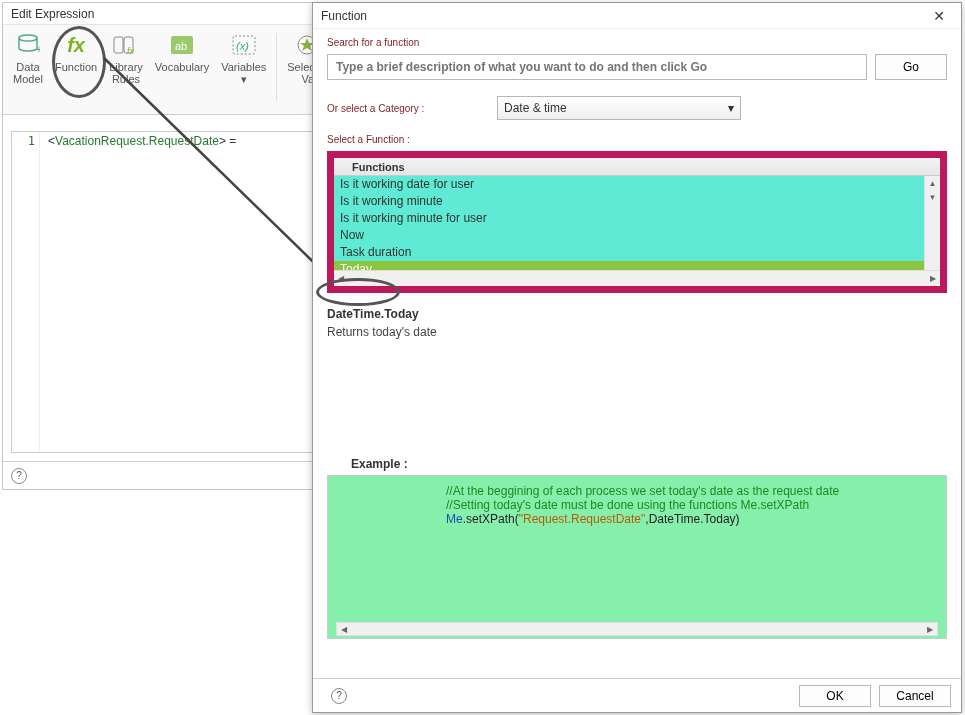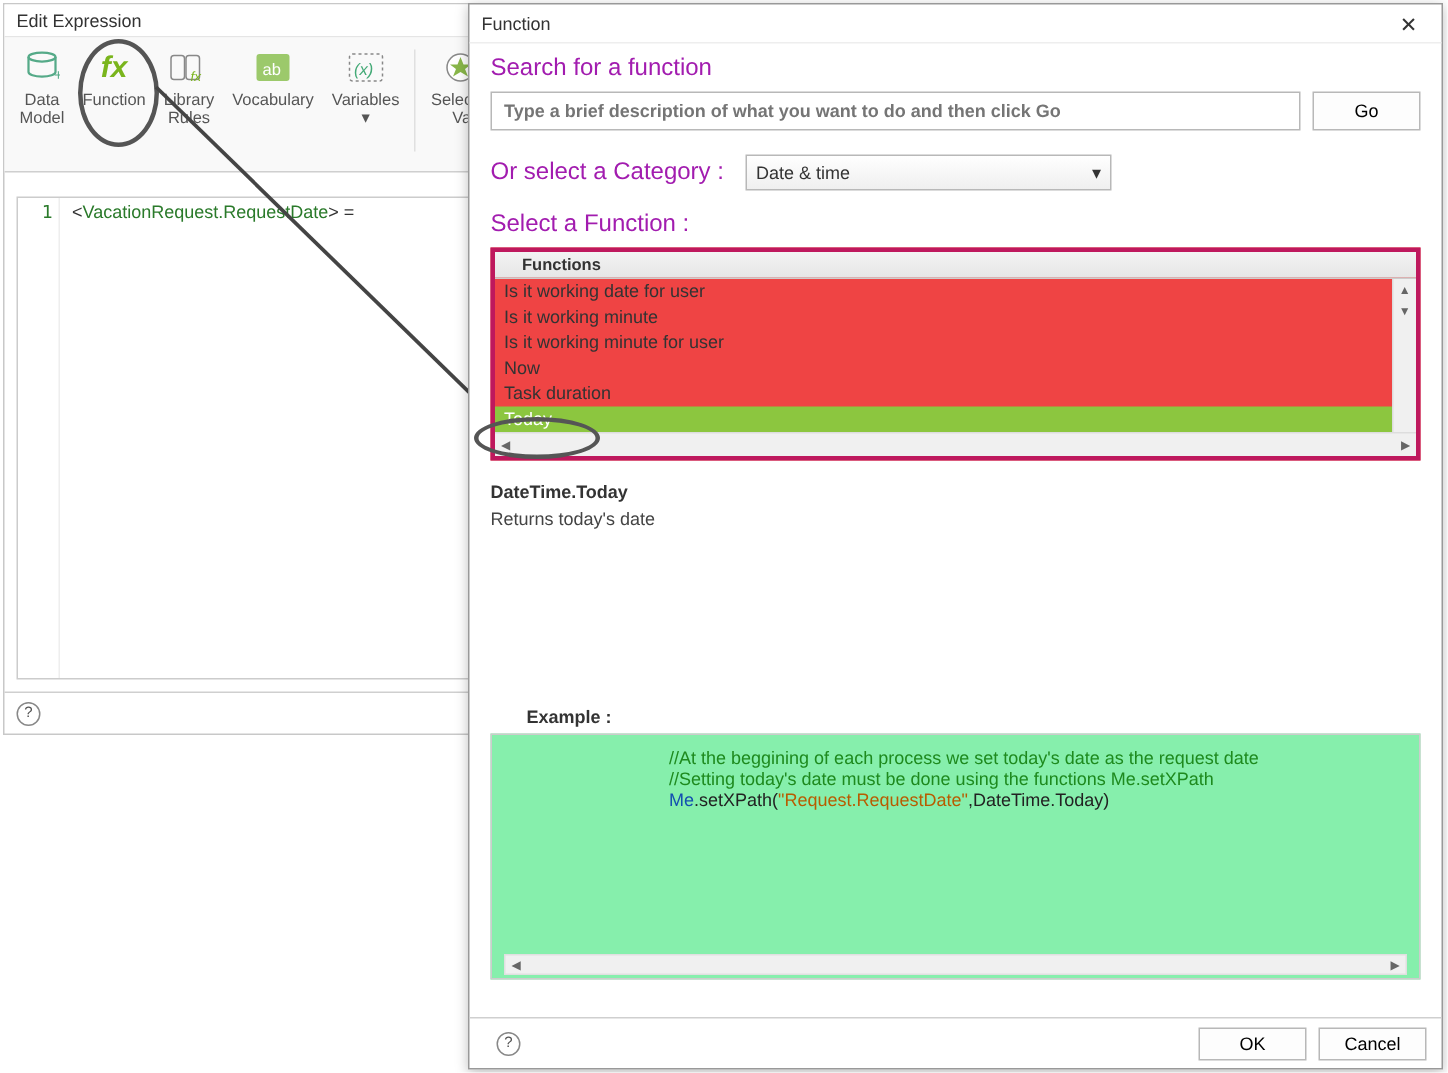--- a/index.html
+++ b/index.html
@@ -29,22 +29,22 @@
 
   
   .dlg { position:absolute; left:312px; top:2px; width:650px; height:711px; background:#fff; border:1px solid #999; box-shadow:0 2px 8px rgba(0,0,0,.25); display:flex; flex-direction:column;}
   .dlg-title { height:26px; display:flex; align-items:center; justify-content:space-between; padding:0 8px; border-bottom:1px solid #eee;}
   .dlg-body { flex:1; padding:8px 14px 0 14px; overflow:hidden; display:flex; flex-direction:column;}
   .row1 { display:flex; gap:8px; margin-bottom:16px;}
   .search-in { flex:1; height:26px; border:1px solid #b8b8b8; padding:0 8px; font-size:12px; color:#999; font-weight:bold; background:#fff;}
   .go-btn { width:72px; height:26px; border:1px solid #b8b8b8; background:#fdfdfd; cursor:pointer; font-size:12px;text-align:center;}
   .row2 { display:flex; align-items:center; gap:10px; margin-bottom:14px;}
   .cat-select { width:244px; height:24px; border:1px solid #b8b8b8; background:linear-gradient(#fff,#efefef); display:flex; align-items:center; justify-content:space-between; padding:0 6px; font-size:12px; cursor:pointer;}
-  .lbl { font-size:16px; color:#a21caf;}
-  .list-wrap { border:3px solid #be185d; height:142px; position:relative; background:#ef4444;}
+  .lbl { font-size:10px; color:#7f1d1d;}
+  .list-wrap { border:7px solid #be185d; height:142px; position:relative; background:#5eead4;}
   .list-hdr { height:18px; background:linear-gradient(#f3f3f3,#e6e6e6); border-bottom:1px solid #ccc; padding-left:18px; font-size:11px; font-weight:bold; color:#333; line-height:18px;}
   .list-body { position:absolute; left:0; right:16px; top:18px; bottom:16px; overflow:hidden;}
   .li { height:17px; line-height:17px; padding-left:6px; font-size:12px; color:#333; cursor:pointer;}
   .li.sel { background:#8cc63f; color:#fff;}
   .vscroll { position:absolute; right:0; top:18px; bottom:16px; width:16px; background:#f0f0f0; border-left:1px solid #ddd;}
   .vscroll .up,.vscroll .dn{height:14px; display:flex; align-items:center; justify-content:center; font-size:8px; color:#666; cursor:pointer;}
   .hscroll { position:absolute; left:0; right:0; bottom:0; height:16px; background:#f0f0f0; border-top:1px solid #ddd; display:flex; justify-content:space-between; align-items:center;}
   .hscroll .l,.hscroll .r{width:14px; text-align:center; font-size:8px; color:#666; cursor:pointer;}
 
   .desc-head { font-size:12px; font-weight:bold; margin-top:14px;}

